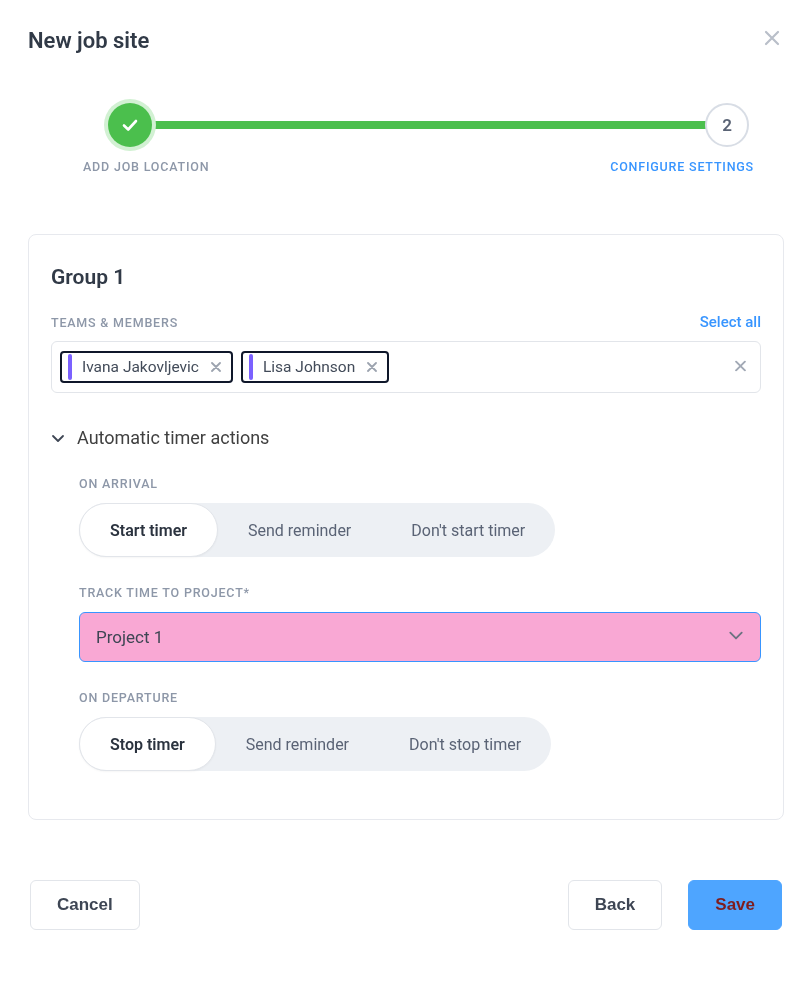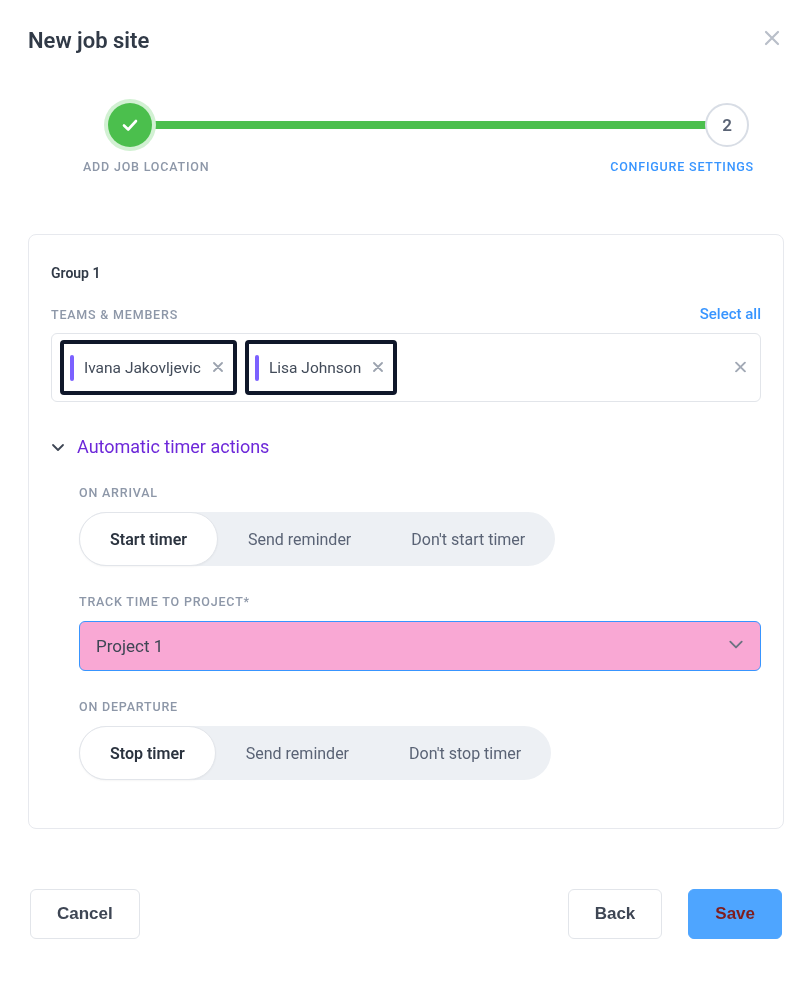--- a/index.html
+++ b/index.html
@@ -82,21 +82,21 @@
     .step-label-right {
       color: #3895ff;
     }
     .card {
       border: 1px solid #e7e9ee;
       border-radius: 8px;
       padding: 30px 22px 40px;
       margin-bottom: 60px;
     }
     .group-title {
-      font-size: 14px;
+      font-size: 21px;
       font-weight: 600;
       color: #313a47;
       margin-bottom: 24px;
     }
     .section-label-row {
       display: flex;
       justify-content: space-between;
       align-items: baseline;
       margin-bottom: 10px;
     }
@@ -120,24 +120,24 @@
       display: flex;
       align-items: center;
       gap: 8px;
       flex-wrap: wrap;
       position: relative;
       min-height: 52px;
     }
     .chip {
       display: flex;
       align-items: center;
-      border: 4px solid #0f172a;
+      border: 2px solid #0f172a;
       border-radius: 4px;
       padding: 0 10px 0 0;
-      height: 55px;
+      height: 32px;
       background: #fff;
     }
     .chip-bar {
       width: 4px;
       height: 26px;
       background: #7b61ff;
       border-radius: 2px;
       margin: 0 10px 0 6px;
     }
     .chip-name {
@@ -169,21 +169,21 @@
     }
     .chevron {
       width: 14px;
       height: 14px;
       display: flex;
       align-items: center;
       justify-content: center;
     }
     .collapsible-title {
       font-size: 18px;
-      color: #6d28d9;
+      color: #404040;
       font-weight: 400;
     }
     .sub-section {
       margin-left: 28px;
       margin-bottom: 28px;
     }
     .sub-label {
       font-size: 12.5px;
       letter-spacing: 0.8px;
       font-weight: 500;

